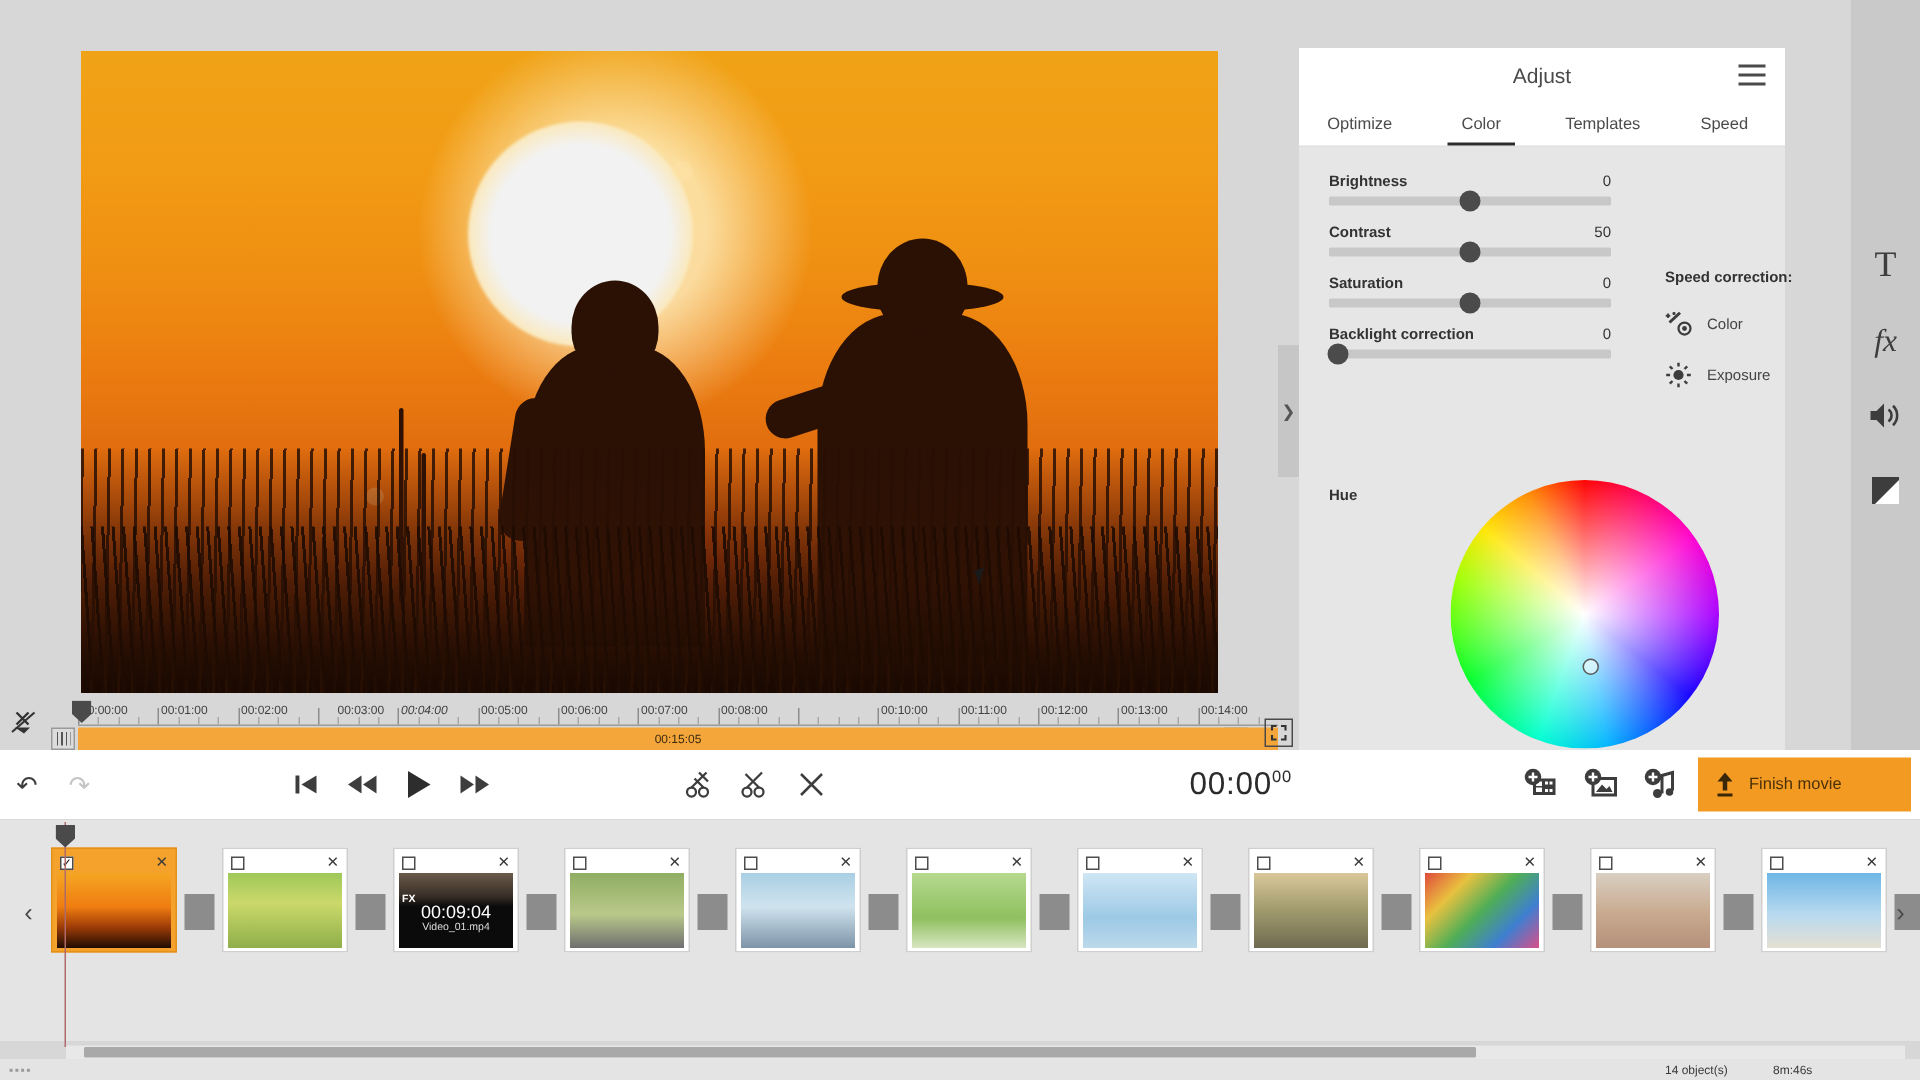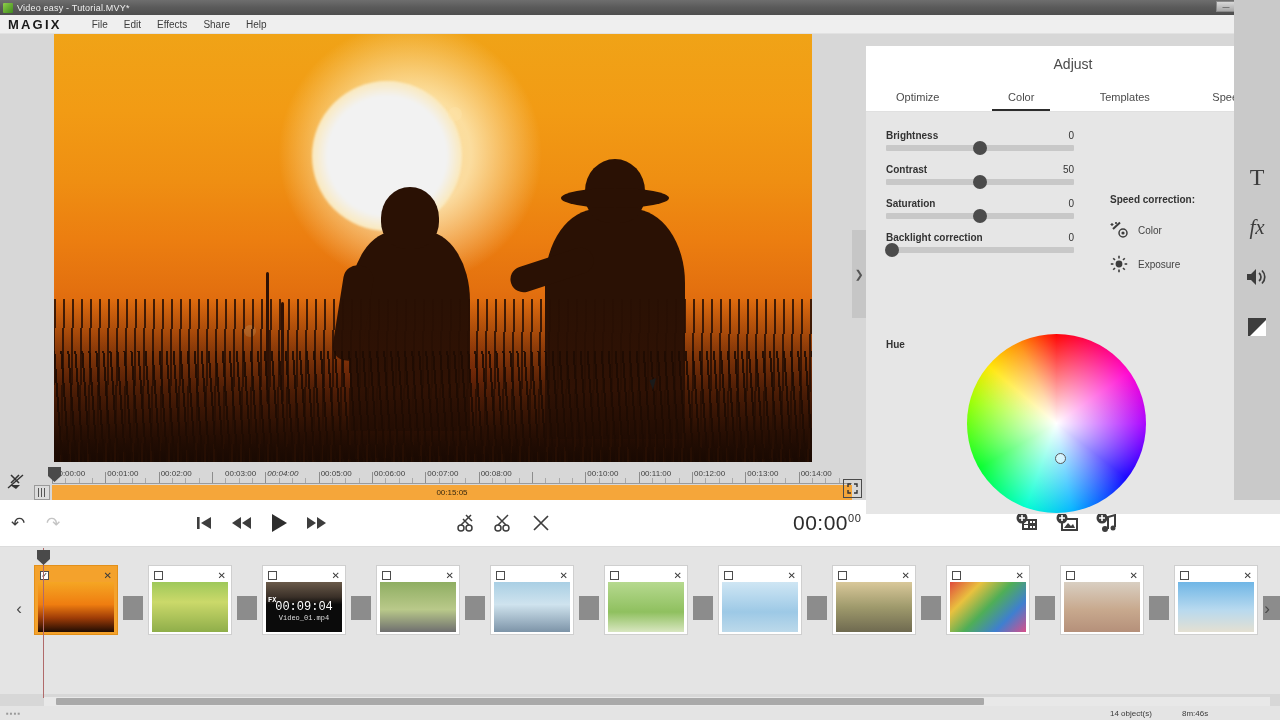--- a/index.html
+++ b/index.html
@@ -240,21 +240,21 @@
     border: 1px solid #cfcfcf; position: relative; padding: 3px;
   }
   .clip.selected { background: #f4a22c; border-color: #e39019; }
   .clip-head { height: 13px; display:flex; align-items:center; justify-content:space-between; padding: 0 2px;}
   .chk {
     width: 9px; height: 9px; border: 1px solid #4c4c4c; background: #fff;
     display:flex; align-items:center; justify-content:center; font-size: 8px; color:#111; line-height:1;
   }
   .clip-x { font-size: 10px; color: #3a3a3a; line-height:1; }
   .thumb {
-    width: 76px; height: 50px; overflow: hidden; position: relative; background:#222;font-family:Liberation Mono, monospace;
+    width: 76px; height: 50px; overflow: hidden; position: relative; background:#222;
   }
   .thumb .ov {
     position:absolute; inset:0; display:flex; flex-direction:column;
     align-items:center; justify-content:center;
   }
   .fx-badge {
     position:absolute; left:2px; top: 14px; font-size: 7px; color:#fff; font-weight:bold;
   }
   .fx-time { font-size: 12px; color: #fff; margin-top: 8px;}
   .fx-name { font-size: 7px; color: #ddd; }
@@ -279,21 +279,21 @@
   .statusbar {
     position:absolute; left: 0; top: 706px; width: 1280px; height: 14px; background:#e4e4e4;
     display:flex; align-items:center; font-size: 8px; color: #3a3a3a;
   }
   .st-dots { position:absolute; left: 6px; letter-spacing: 1px; color:#9a9a9a; font-size:8px;}
   .st-objects { position:absolute; left: 1110px; }
   .st-time { position:absolute; left: 1182px; }
 
   
   .rpanel {
-    position: absolute; left: 866px; top: 46px; width: 414px; height: 468px; background: #e6e6e6;
+    position: absolute; left: 866px; top: 32px; width: 324px; height: 468px; background: #e6e6e6;
   }
   .rp-header {
     height: 36px; background: #fff; display:flex; align-items:center; justify-content:center;
     position: relative;
   }
   .rp-title { font-size: 14px; color: #4a4a4a; }
   .hamburger { position:absolute; right: 13px; top: 11px; width: 18px; height: 14px; }
   .hamburger div { height: 2px; background: #4a4a4a; margin-bottom: 4px; }
   .rp-tabs { height: 30px; background: #fff; display:flex; border-bottom: 1px solid #e0e0e0; }
   .rp-tab {
@@ -345,38 +345,21 @@
   }
   .vt-t { font-size: 24px; font-family: "Liberation Serif", serif; }
   .vt-fx { font-size: 21px; font-family: "Liberation Serif", serif; font-style: italic; }
   .gray-right-fill { position:absolute; left: 1234px; top: 0; width: 46px; height: 32px; background:#c9c9c9;}
 </style>
 </head>
 <body>
 
 <div id="app">
 
-  <div class="titlebar">
-    <div class="tb-ico"></div>
-    <div class="tb-title">Video easy - Tutorial.MVY*</div>
-    <div class="tb-btns">
-      <div class="tb-btn">—</div>
-      <div class="tb-btn">❐</div>
-      <div class="tb-btn close">✕</div>
-    </div>
-  </div>
-
-  <div class="menubar">
-    <div class="brand">MAGIX</div>
-    <div class="menu-item">File</div>
-    <div class="menu-item">Edit</div>
-    <div class="menu-item">Effects</div>
-    <div class="menu-item">Share</div>
-    <div class="menu-item">Help</div>
-  </div>
+
 
   <div class="stage">
     <div class="preview-wrap">
       <div class="sky"></div>
       <div class="sun"></div>
       <div class="flare f1"></div>
       <div class="flare f2"></div>
       <div class="flare f3"></div>
       <div class="glow"></div>
       <div class="silh boy"></div>
@@ -570,20 +553,27 @@
           <circle cx="10" cy="17" r="3" fill="#3d3d3d"></circle>
             <path d="M13 17 L13 5 L20 3 L20 15" stroke="#3d3d3d" stroke-width="2" fill="none"></path>
           <circle cx="18" cy="16" r="2.5" fill="#3d3d3d"></circle>
           <circle cx="7" cy="6" r="5.5" fill="#3d3d3d"></circle>
           <path d="M7 3 L7 9 M4 6 L10 6" stroke="#fff" stroke-width="1.6"></path>
         </svg>
       </div>
     </div>
   </div>
 
+  <div class="finish">
+    <svg width="16" height="20" viewBox="0 0 16 20">
+      <path d="M8 2 L13 8 L9.5 8 L9.5 14 L6.5 14 L6.5 8 L3 8 Z" fill="#3a2708"></path>
+      <rect x="3" y="16" width="10" height="2" fill="#3a2708"></rect>
+    </svg>
+    <span>Finish movie</span>
+  </div>
 
   <div class="storyboard">
     <div class="strip" id="strip">
         <div class="clip selected">
           <div class="clip-head">
             <div class="chk">✓</div>
             <div class="clip-x">✕</div>
           </div>
           <div class="thumb" style="background:linear-gradient(to bottom,#f5a623 0%,#ef7d10 45%,#9e3c07 72%,#200c02 100%);"></div>
         </div>

